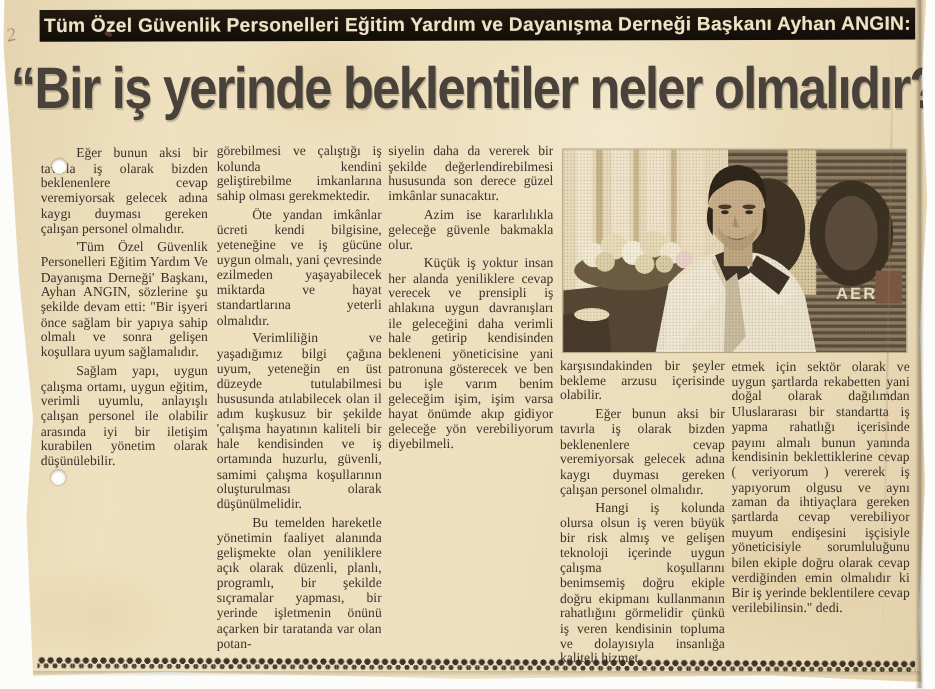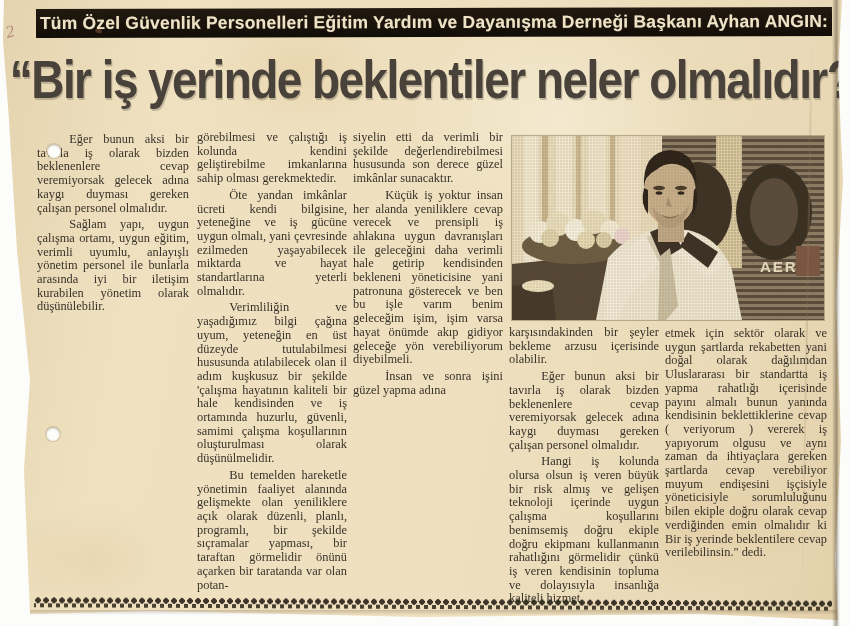--- a/index.html
+++ b/index.html
@@ -117,34 +117,35 @@
 <div class="clipping">
 
   <div class="kicker">
     <span>Tüm Özel Güvenlik Personelleri Eğitim Yardım ve Dayanışma Derneği Başkanı Ayhan ANGIN:</span>
   </div>
 
   <div class="headline">“Bir iş yerinde beklentiler neler olmalıdır?”</div>
 
   <div class="col col-1">
     <p>Eğer bunun aksi bir tavırla iş olarak bizden beklenenlere cevap veremiyorsak gelecek adına kaygı duyması gereken çalışan personel olmalıdır.</p>
-    <p>Sağlam yapı, uygun çalışma ortamı, uygun eğitim, verimli uyumlu, anlayışlı yönetim personel ile bunlarla arasında iyi bir iletişim kurabilen yönetim olarak düşünülebilir.</p>
+    <p>'Tüm Özel Güvenlik Personelleri Eğitim Yardım Ve Dayanışma Derneği' Başkanı, Ayhan ANGIN, sözlerine şu şekilde devam etti: "Bir işyeri önce sağlam bir yapıya sahip olmalı ve sonra gelişen koşullara uyum sağlamalıdır.</p>
+    <p>Sağlam yapı, uygun çalışma ortamı, uygun eğitim, verimli uyumlu, anlayışlı çalışan personel ile olabilir arasında iyi bir iletişim kurabilen yönetim olarak düşünülebilir.</p>
   </div>
 
   <div class="col cont col-2">
     <p>görebilmesi ve çalıştığı iş kolunda kendini geliştirebilme imkanlarına sahip olması gerekmektedir.</p>
     <p>Öte yandan imkânlar ücreti kendi bilgisine, yeteneğine ve iş gücüne uygun olmalı, yani çevresinde ezilmeden yaşayabilecek miktarda ve hayat standartlarına yeterli olmalıdır.</p>
     <p>Verimliliğin ve yaşadığımız bilgi çağına uyum, yeteneğin en üst düzeyde tutulabilmesi hususunda atılabilecek olan il adım kuşkusuz bir şekilde 'çalışma hayatının kaliteli bir hale kendisinden ve iş ortamında huzurlu, güvenli, samimi çalışma koşullarının oluşturulması olarak düşünülmelidir.</p>
-    <p>Bu temelden hareketle yönetimin faaliyet alanında gelişmekte olan yeniliklere açık olarak düzenli, planlı, programlı, bir şekilde sıçramalar yapması, bir taraftan görmelidir önünü açarken bir taratanda var olan potan-</p>
+    <p>Bu temelden hareketle yönetimin faaliyet alanında gelişmekte olan yeniliklere açık olarak düzenli, planlı, programlı, bir şekilde sıçramalar yapması, bir yerinde işletmenin önünü açarken bir taratanda var olan potan-</p>
   </div>
 
   <div class="col cont col-3">
-    <p>siyelin etti da verimli bir şekilde değerlendirebilmesi hususunda son derece güzel imkânlar sunacaktır.</p>
+    <p>siyelin daha da vererek bir şekilde değerlendirebilmesi hususunda son derece güzel imkânlar sunacaktır.</p>
+    <p>Azim ise kararlılıkla geleceğe güvenle bakmakla olur.</p>
     <p>Küçük iş yoktur insan her alanda yeniliklere cevap verecek ve prensipli iş ahlakına uygun davranışları ile geleceğini daha verimli hale getirip kendisinden bekleneni yöneticisine yani patronuna gösterecek ve ben bu işle varım benim geleceğim işim, işim varsa hayat önümde akıp gidiyor geleceğe yön verebiliyorum diyebilmeli.</p>
-    <p>İnsan ve sonra işini güzel yapma adına</p>
   </div>
 
   <div class="col cont col-4">
     <p>karşısındakinden bir şeyler bekleme arzusu içerisinde olabilir.</p>
     <p>Eğer bunun aksi bir tavırla iş olarak bizden beklenenlere cevap veremiyorsak gelecek adına kaygı duyması gereken çalışan personel olmalıdır.</p>
     <p>Hangi iş kolunda olursa olsun iş veren büyük bir risk almış ve gelişen teknoloji içerinde uygun çalışma koşullarını benimsemiş doğru ekiple doğru ekipmanı kullanmanın rahatlığını görmelidir çünkü iş veren kendisinin topluma ve dolayısıyla insanlığa kaliteli hizmet</p>
   </div>
 
   <div class="col cont col-5">
     <p>etmek için sektör olarak ve uygun şartlarda rekabetten yani doğal olarak dağılımdan Uluslararası bir standartta iş yapma rahatlığı içerisinde payını almalı bunun yanında kendisinin beklettiklerine cevap ( veriyorum ) vererek iş yapıyorum olgusu ve aynı zaman da ihtiyaçlara gereken şartlarda cevap verebiliyor muyum endişesini işçisiyle yöneticisiyle sorumluluğunu bilen ekiple doğru olarak cevap verdiğinden emin olmalıdır ki Bir iş yerinde beklentilere cevap verilebilinsin." dedi.</p>

